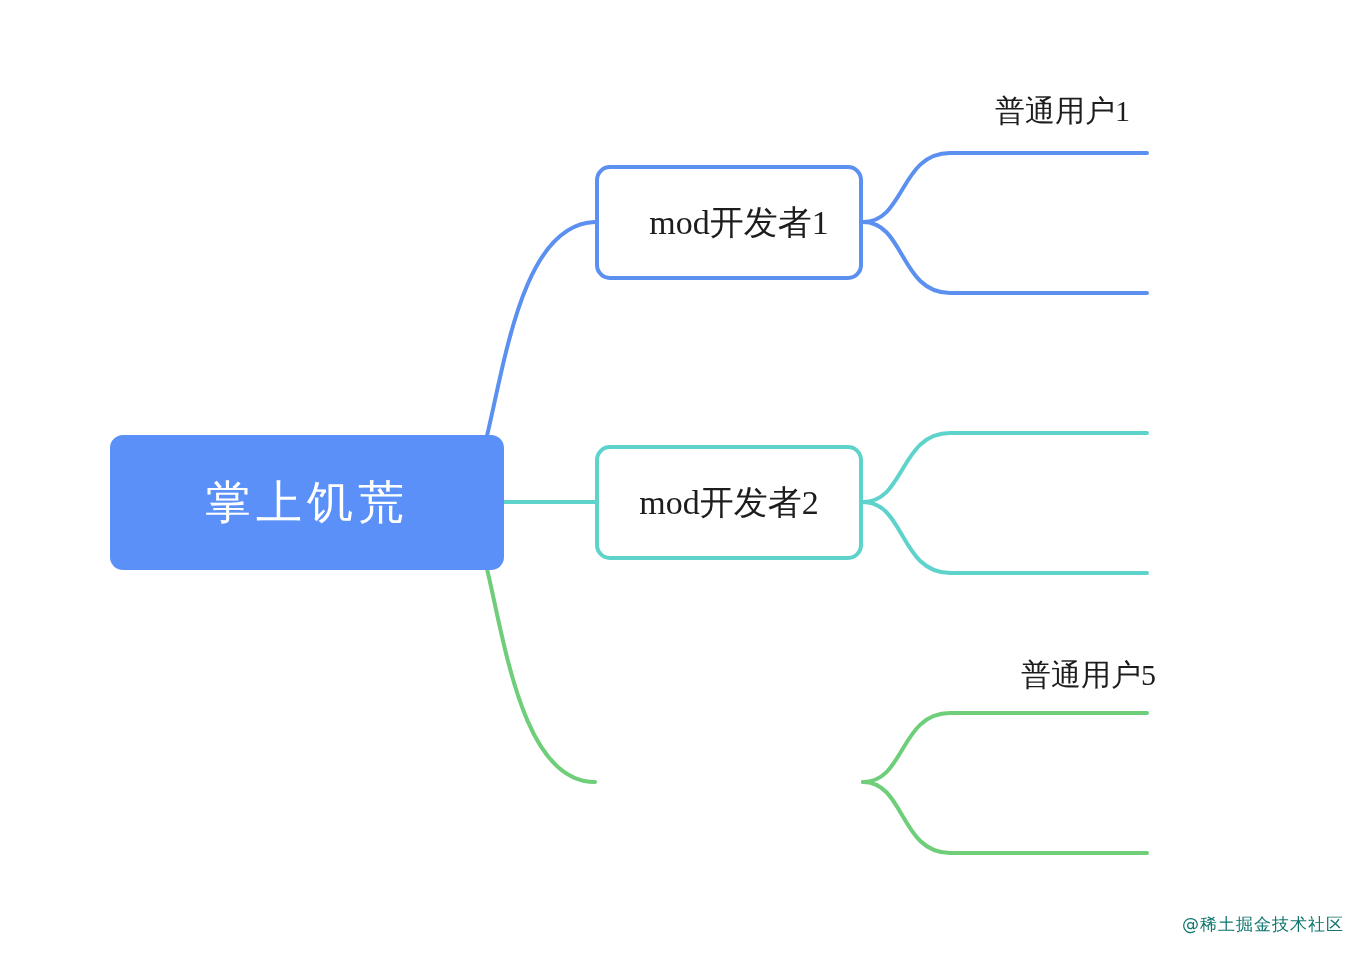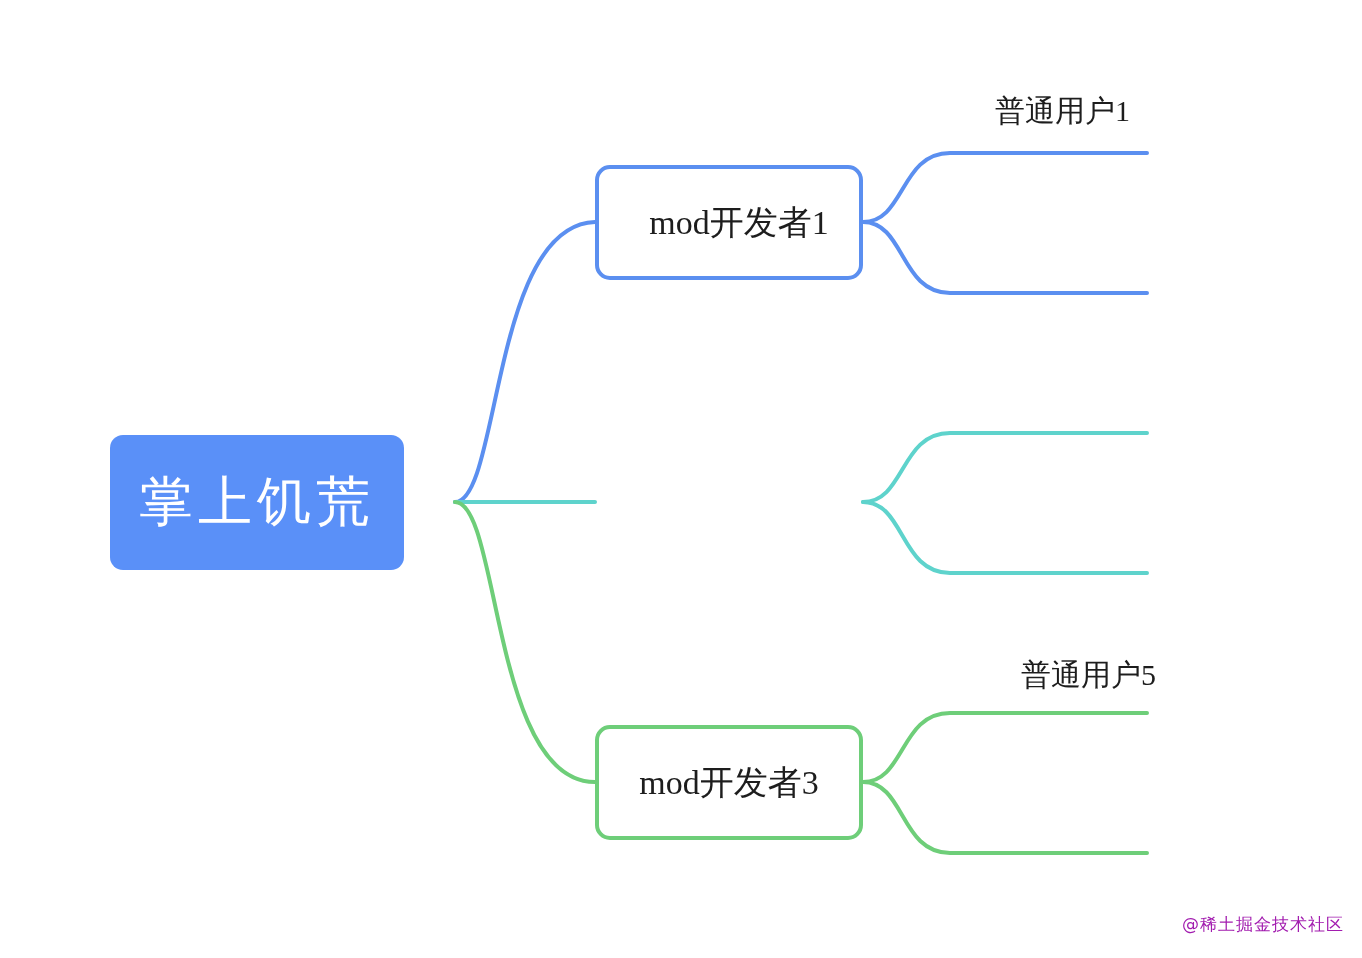--- a/index.html
+++ b/index.html
@@ -29,25 +29,25 @@
     box-sizing: border-box;
     display: flex;
     align-items: center;
     justify-content: center;
     white-space: nowrap;
   }
   
   #root-node {
     left: 110px;
     top: 435px;
-    width: 294px;
+    width: 394px;
     height: 135px;
     border-radius: 13px;
     color: #ffffff;
-    font-size: 54px;
+    font-size: 46px;
     letter-spacing: 5px;
     z-index: 3;
   }
   
   .branch-node {
     left: 595px;
     width: 268px;
     height: 115px;
     border-radius: 15px;
     border-style: solid;
@@ -74,21 +74,21 @@
   #leaf-label-2 { left: 995px; top: 375px; }
   #leaf-label-3 { left: 995px; top: 515px; }
   #leaf-label-4 { left: 995px; top: 655px; margin-left: 26px; }
   #leaf-label-5 { left: 995px; top: 795px; }
 
   #watermark {
     position: absolute;
     right: 18px;
     bottom: 22px;
     font-size: 17px;
-    color: #a21caf;
+    color: #0f766e;
     font-family: "DejaVu Sans", "Liberation Sans", sans-serif;
     letter-spacing: 1px;
     z-index: 4;
   }
 </style>
 </head>
 <body>
 
 <div id="canvas">
 
@@ -107,21 +107,21 @@
     <path d="M 863 502 C 905 502 900 573 950 573 L 1147 573" fill="none" stroke="#5ed3cc" stroke-width="4" stroke-linecap="round"></path>
 
     <path d="M 863 782 C 905 782 900 713 950 713 L 1147 713" fill="none" stroke="#6ece79" stroke-width="4" stroke-linecap="round"></path>
     <path d="M 863 782 C 905 782 900 853 950 853 L 1147 853" fill="none" stroke="#6ece79" stroke-width="4" stroke-linecap="round"></path>
   </svg>
 
   <div class="node" id="root-node" style="background: rgb(90, 144, 248); color: rgb(255, 255, 255);">掌上饥荒</div>
 
   <div class="node branch-node" id="branch-node-0" style="border-color:#5b8ff0;">mod开发者1</div>
 
+  <div class="node branch-node" id="branch-node-1" style="border-color:#5ed3cc;">mod开发者2</div>
 
-  <div class="node branch-node" id="branch-node-2" style="border-color:#6ece79;">mod开发者3</div>
 
   <div class="leaf-label" id="leaf-label-0">普通用户1</div>
   <div class="leaf-label" id="leaf-label-4">普通用户5</div>
 
   <div id="watermark">@稀土掘金技术社区</div>
 
 </div>
 
 </body></html>

